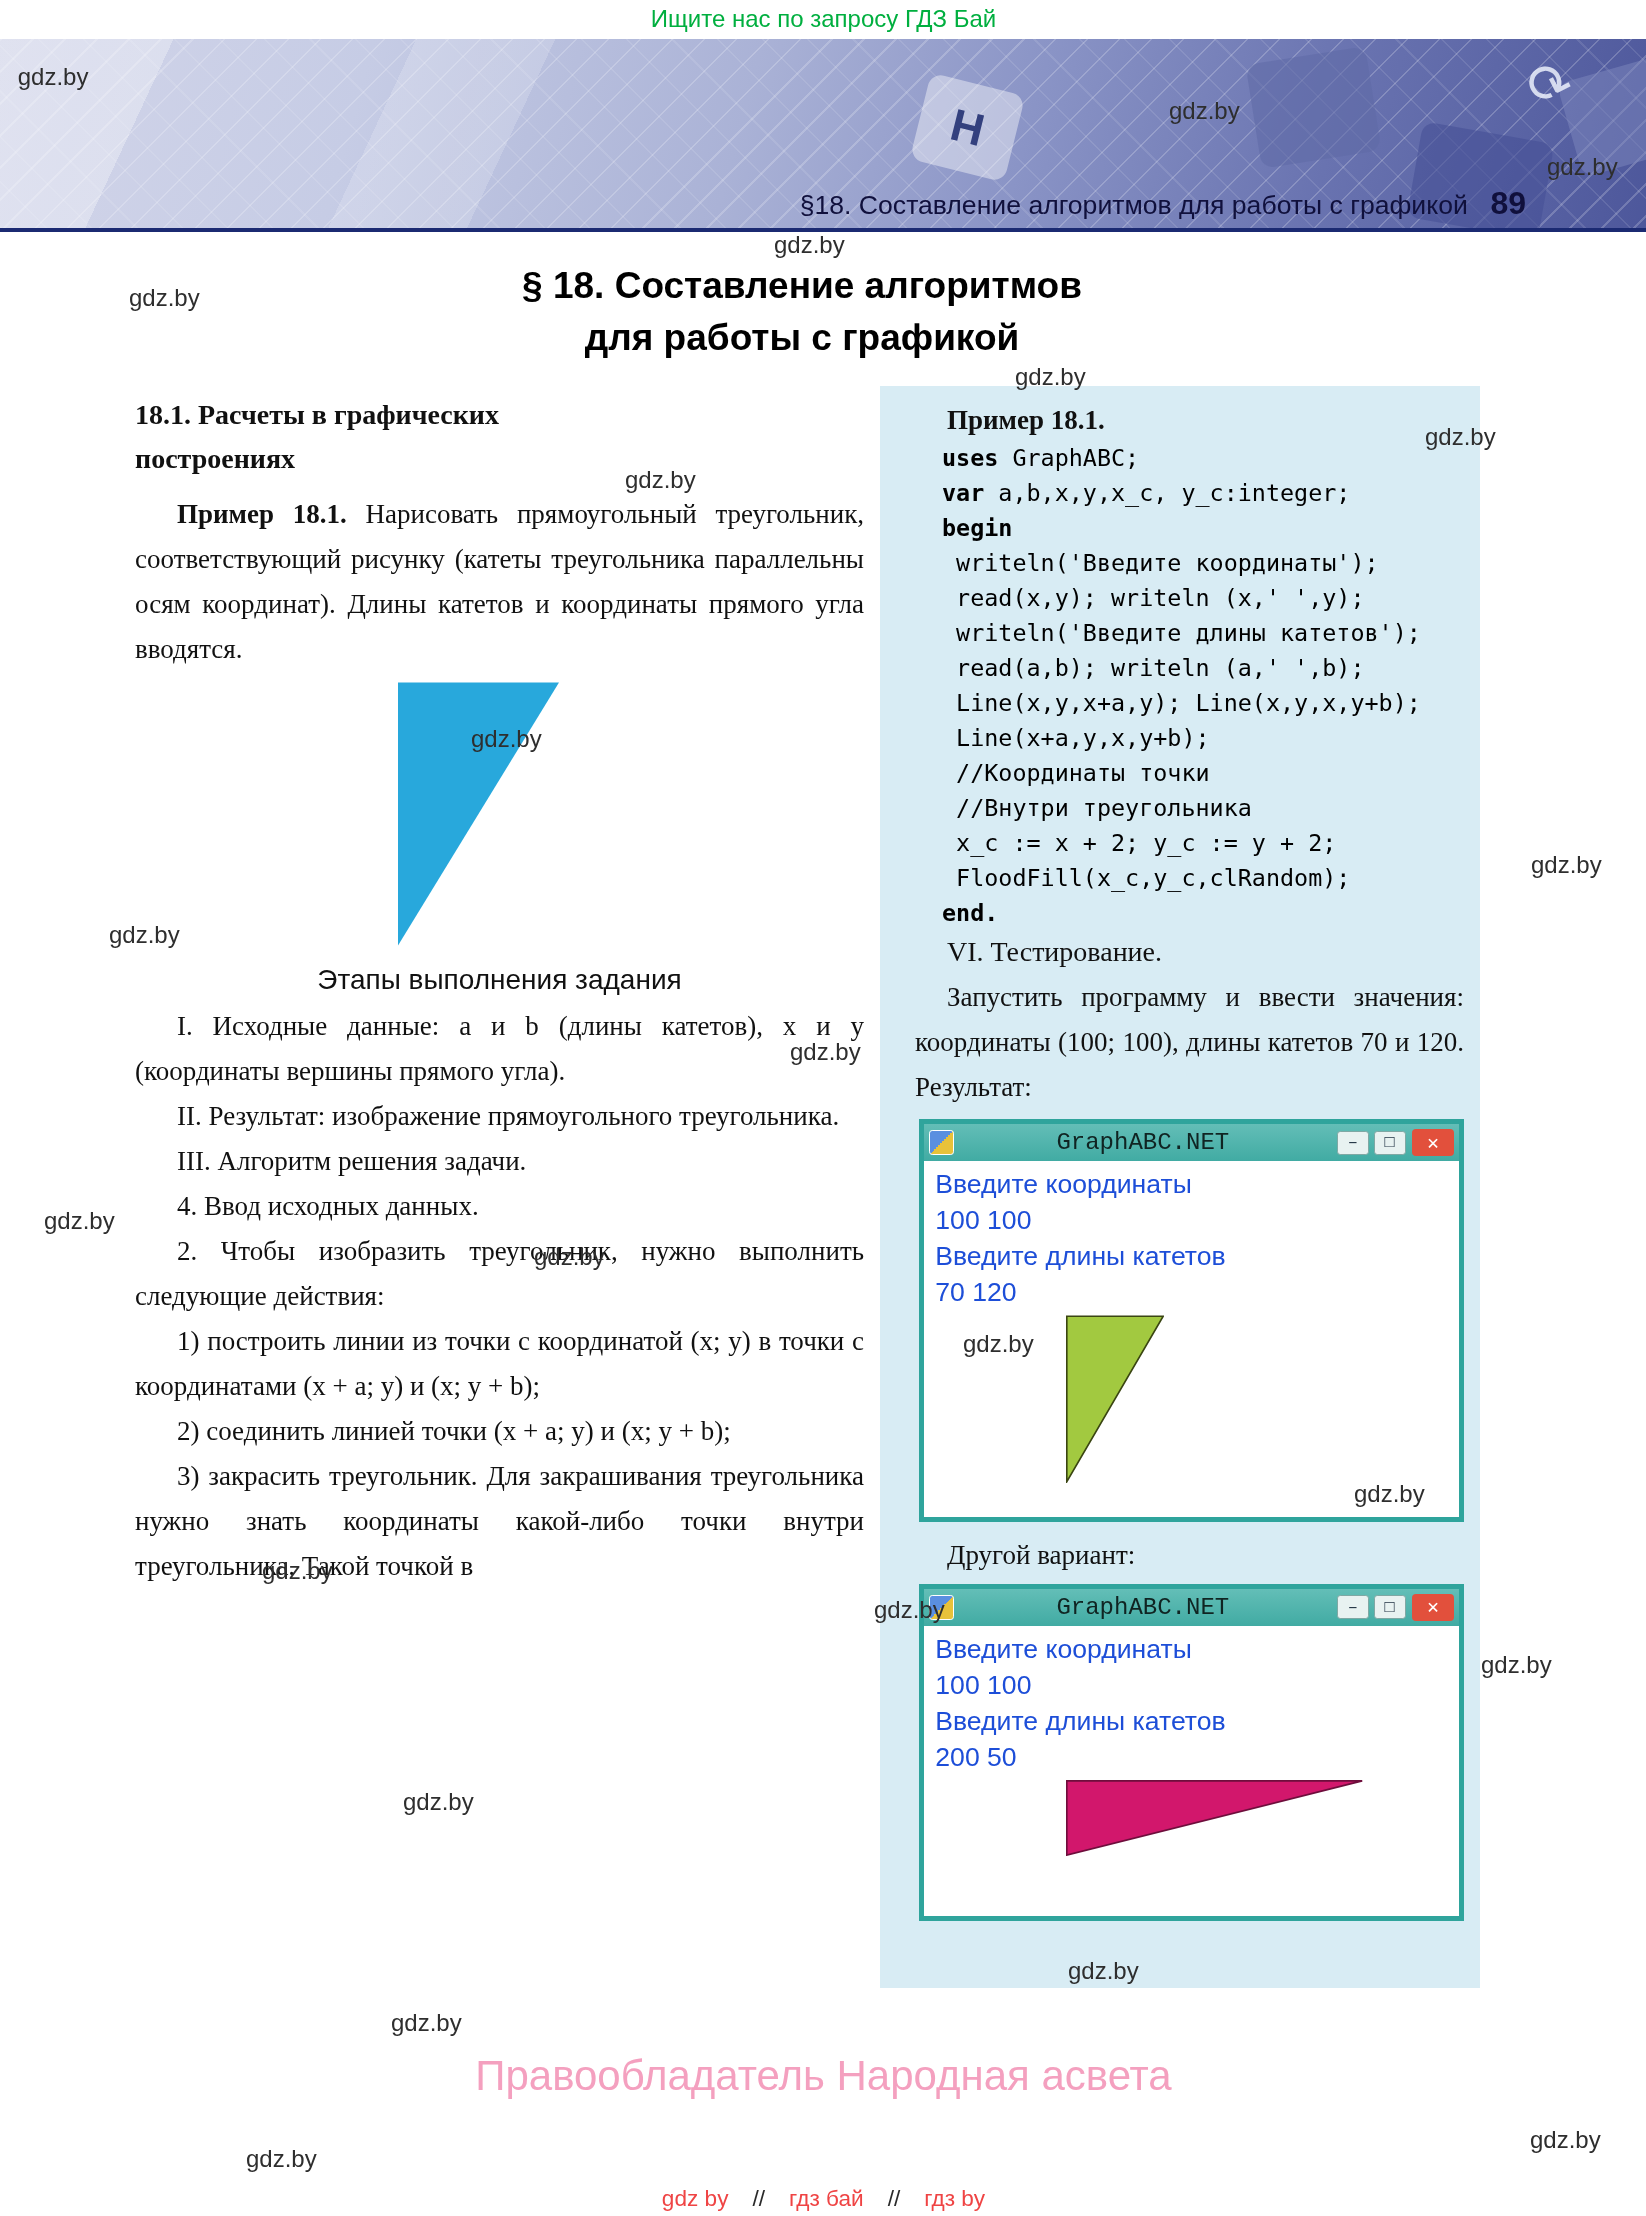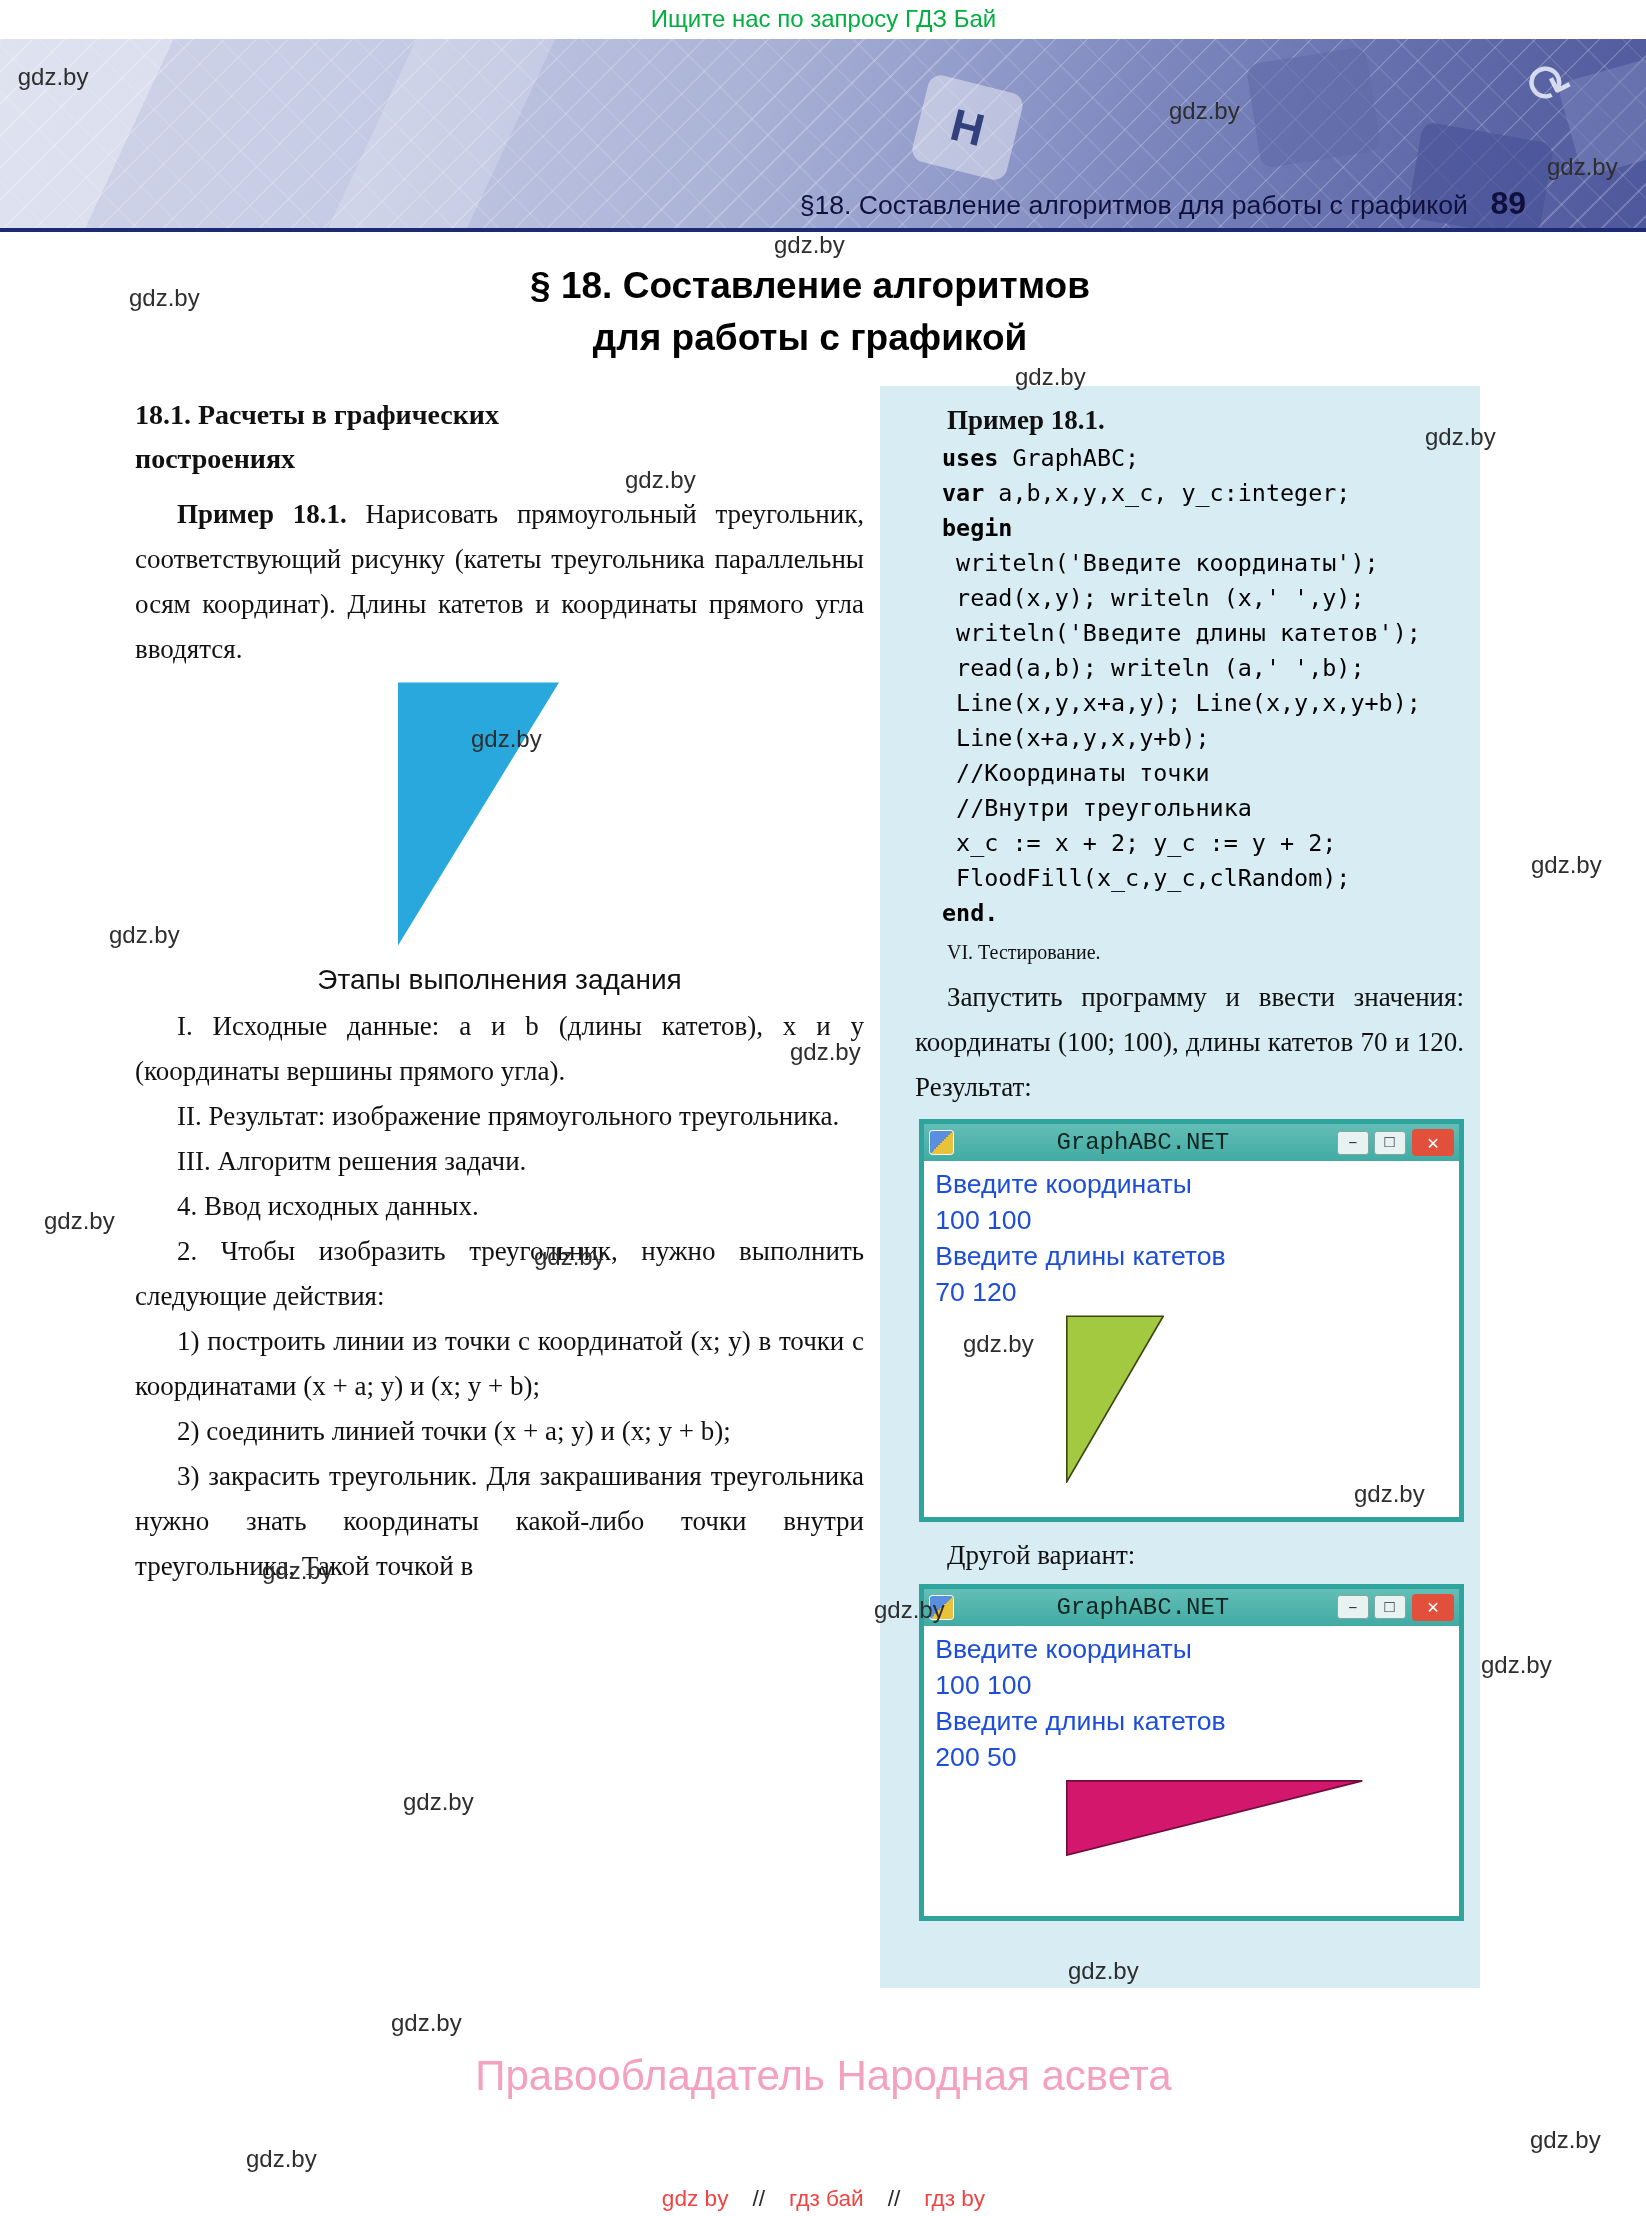--- a/index.html
+++ b/index.html
@@ -27,39 +27,39 @@
   .key3{left:1414px;top:93px;width:133px;height:97px;background:rgba(70,80,150,0.6);transform:rotate(10deg);}
   .key4{left:1568px;top:28px;width:113px;height:97px;background:rgba(125,135,190,0.5);transform:rotate(-16deg);}
   .arrow-glyph{position:absolute;left:1527px;top:14.5px;font-size:53px;color:rgba(235,240,252,0.85);
         font-family:"DejaVu Sans",sans-serif;transform:rotate(18deg);}
   .running-head{position:absolute;right:121px;bottom:6.4px;display:flex;align-items:baseline;gap:22.6px;
         font-family:"Liberation Sans",sans-serif;}
   .running-title{font-size:26.6px;color:#10103C;}
   .pagenum{font-size:32px;font-weight:bold;color:#10103C;}
 
   
-  .title{position:absolute;top:260px;left:12px;width:1596px;margin:0;text-align:center;
+  .title{position:absolute;top:260px;left:4px;width:1596px;margin:0;text-align:center;
          font-family:"Liberation Sans",sans-serif;font-weight:bold;font-size:37px;line-height:52px;color:#000;}
 
   
   .leftcol{position:absolute;left:135px;top:393px;width:729px;}
   .leftcol h2{margin:0 0 11.3px 0;font-size:28px;line-height:44px;font-weight:bold;width:516px;}
   .para{margin:0;font-size:27px;line-height:45px;text-align:justify;text-indent:42px;}
   .fig-blue{display:block;margin:9.7px 0 4.8px 263px;}
   .stages{margin:17.7px 0 8px 0;text-align:center;font-family:"Liberation Sans",sans-serif;font-size:28px;}
 
   
   .panel{position:absolute;left:880px;top:386px;width:600px;height:1602px;background:#D8ECF4;
          box-sizing:border-box;padding:13px 16px 0 35px;}
   .ex-head{margin-left:32px;font-size:27px;font-weight:bold;line-height:42px;}
   .prog-label{margin-left:32px;font-size:27px;line-height:40px;}
   .code{margin-left:27px;font-family:"DejaVu Sans Mono",monospace;font-size:23.4px;line-height:35px;color:#000;}
   .cl{white-space:pre;}
   .code .kw{font-weight:bold;}
-  .test-label{margin-left:32px;font-size:20px;line-height:42px;}
+  .test-label{margin-left:32px;font-size:28px;line-height:42px;}
   .test-text{margin:1.6px 0 9.7px 0;font-size:27px;line-height:45px;text-align:justify;text-indent:32px;}
 
   
   .gwindow{box-sizing:border-box;width:545px;margin-left:4px;background:#fff;
            border:5.6px solid #2FA49C;}
   .w1{height:403px;}
   .w2{height:337px;}
   .titlebar{height:37px;display:flex;align-items:center;padding:0 5px;
             background:linear-gradient(#63BEB7,#41ABA3);
             font-family:Liberation Mono, monospace;}

